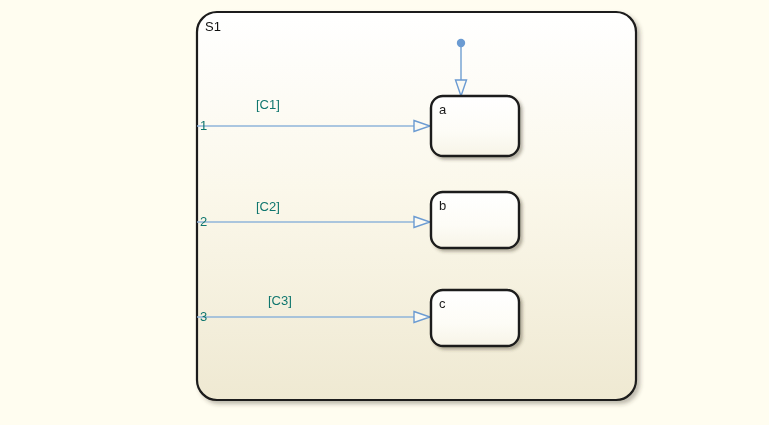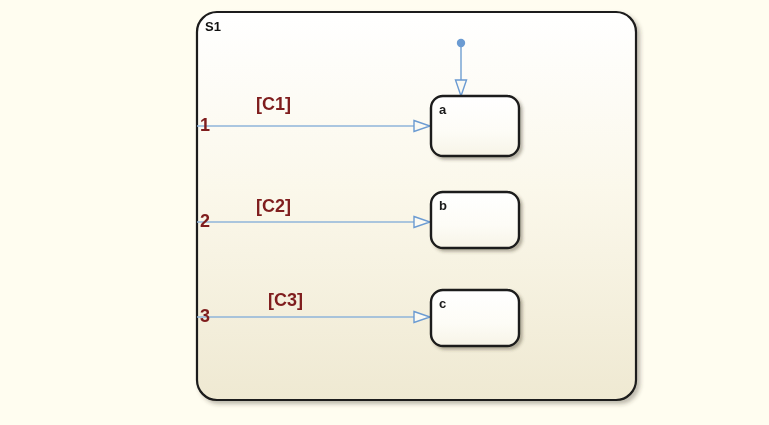--- a/index.html
+++ b/index.html
@@ -11,34 +11,33 @@
     height: 425px;
     background: #fffdf0;
     font-family: "Liberation Sans", sans-serif;
     overflow: hidden;
   }
   #canvas {
     position: relative;
     width: 626px;
     height: 425px;
     background: #fffdf0;
-    font-weight: bold;
   }
   svg#diagram {
     position: absolute;
     left: 0;
     top: 0;
     width: 769px;
     height: 425px;
   }
   .lbl {
     position: absolute;
-    color: #7f1d1d;
+    color: #0f766e;
     font-family: "Liberation Sans", sans-serif;
-    font-size: 18px;
+    font-size: 13px;
     line-height: 13px;
     white-space: nowrap;
     user-select: none;
   }
   .state-name {
     position: absolute;
     color: #1a1a1a;
     font-family: "Liberation Sans", sans-serif;
     font-size: 13px;
     line-height: 13px;

